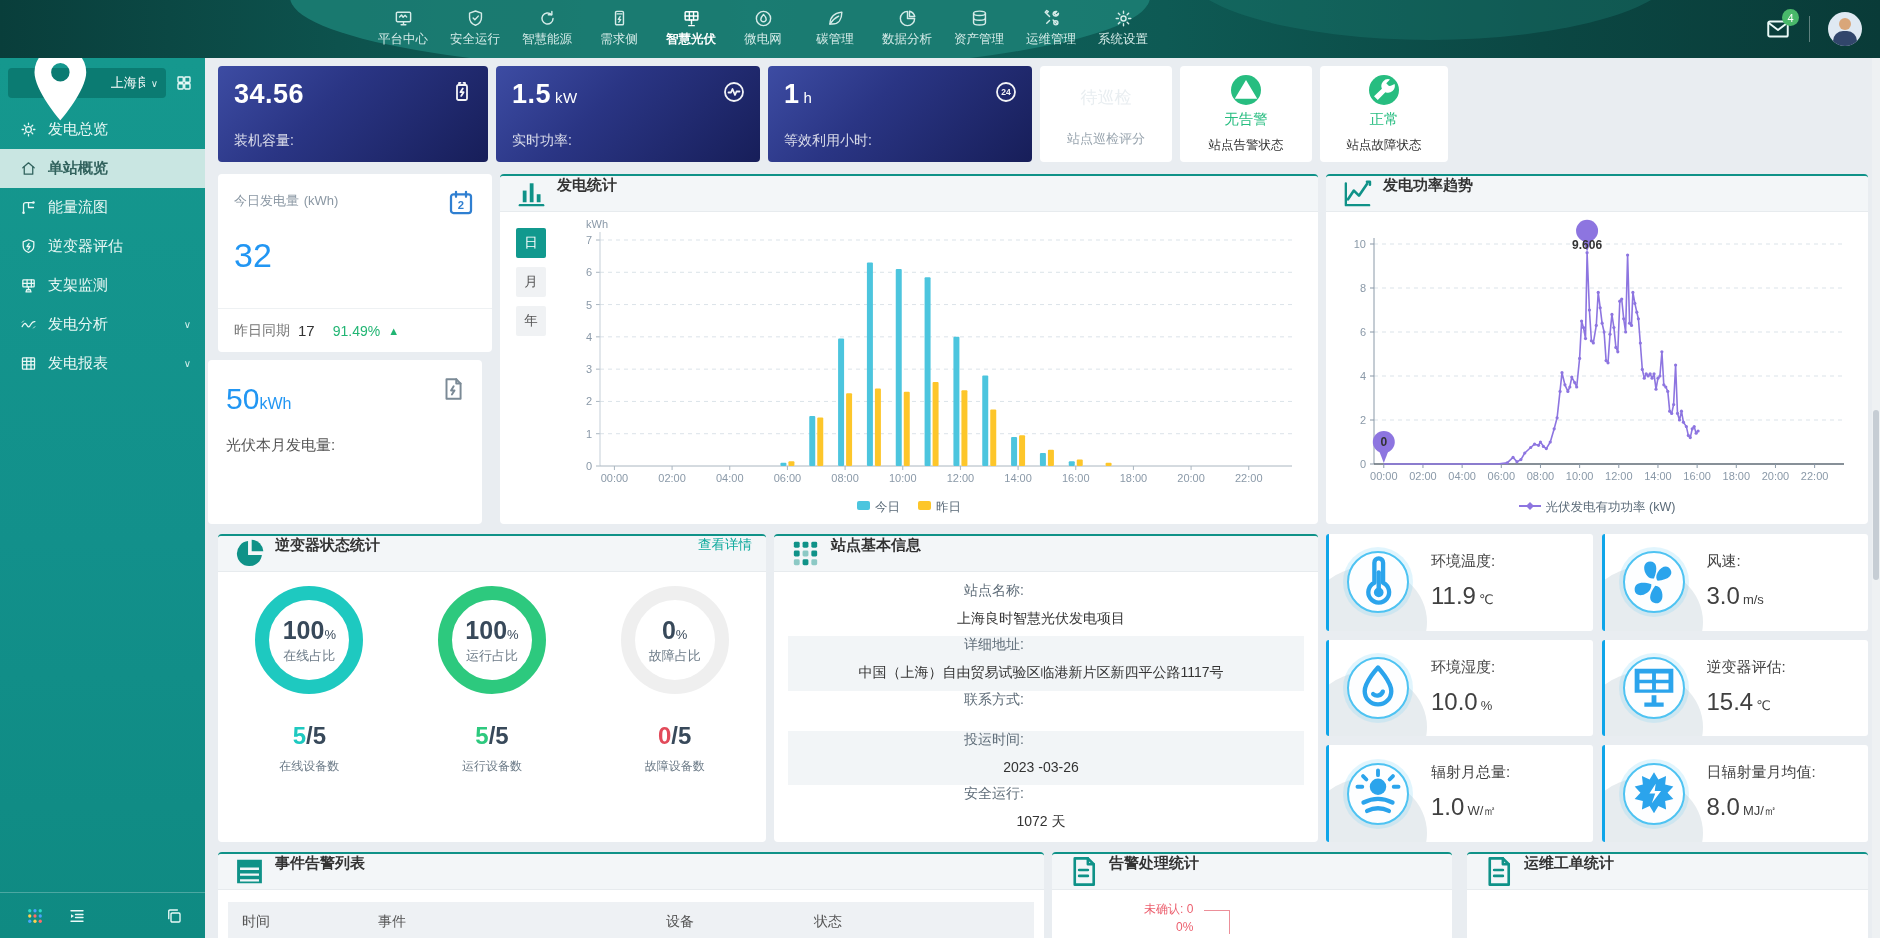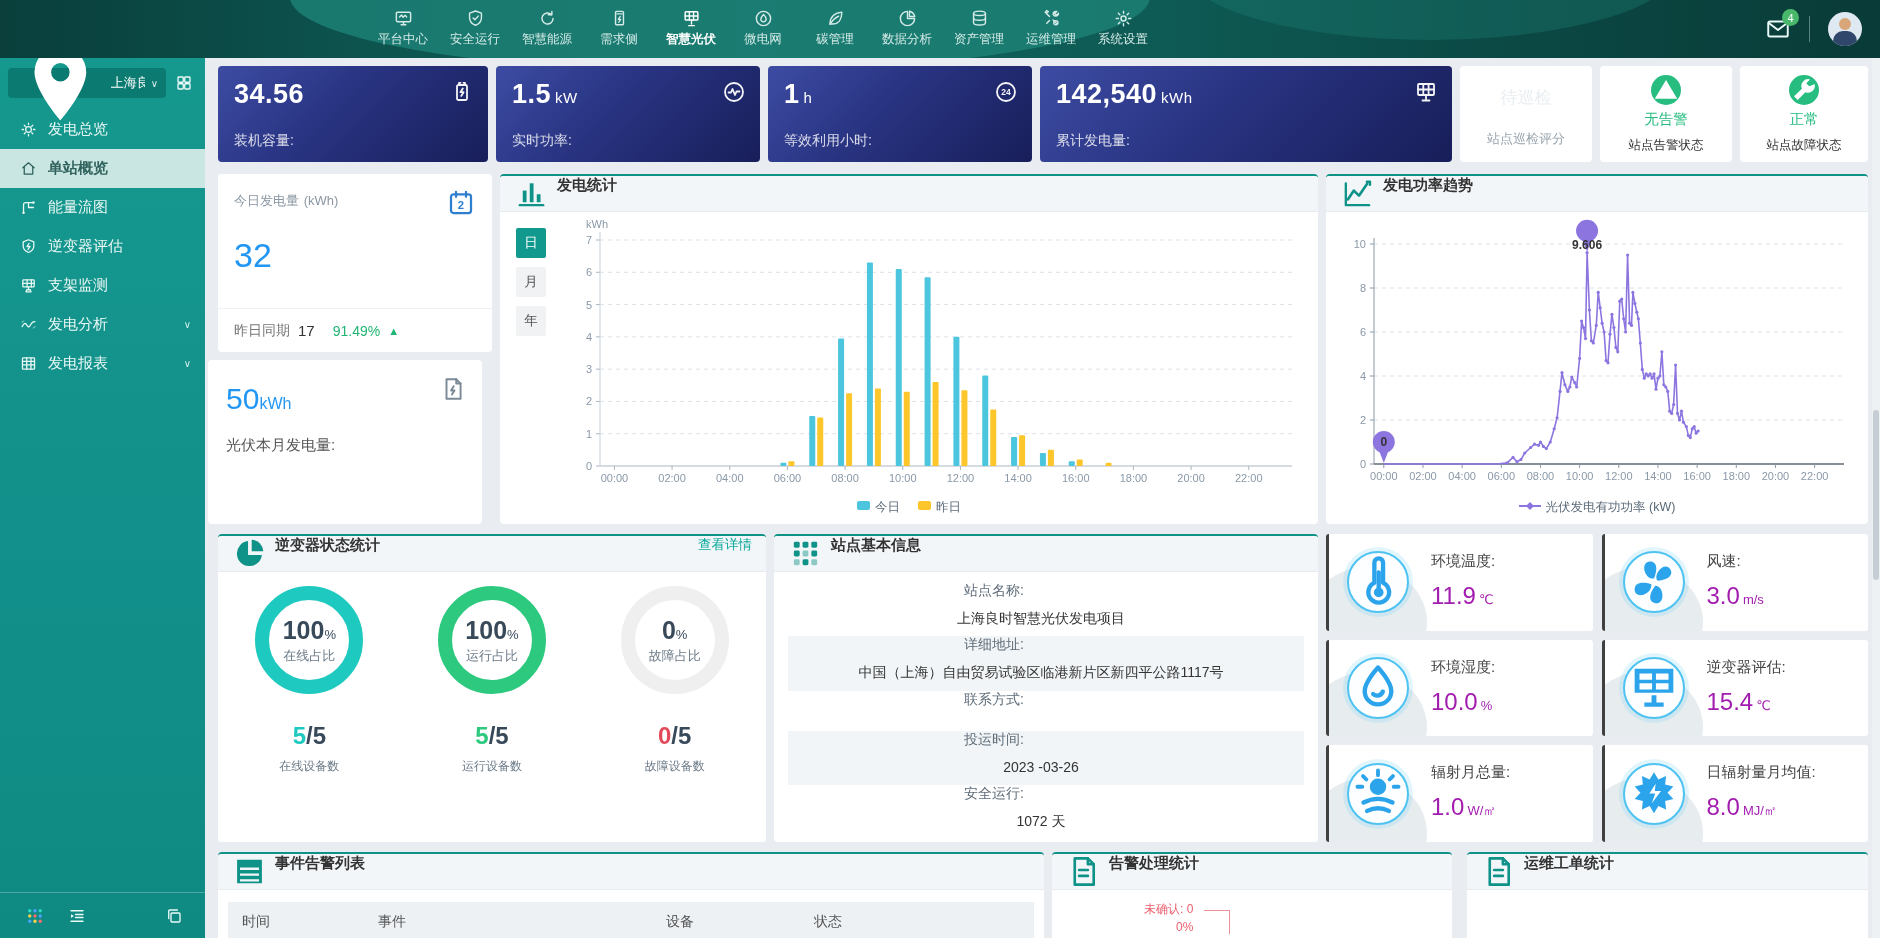--- a/index.html
+++ b/index.html
@@ -122,28 +122,28 @@
 
   #info-card { left:569px; top:476px; width:544px; height:308px; }
   #info-rows { position:absolute; left:14px; right:14px; top:46px; }
   .inf-row { display:flex; min-height:40px; align-items:center; font-size:14px;flex-direction:column; }
   .inf-row.zebra { background:#f2f5f7; }
   .inf-row .k { width:196px; padding-left:16px; color:#5f6d79; flex:none; }
   .inf-row .v { color:#333; padding:8px 10px 8px 0; line-height:1.45; }
 
   #env-grid { position:absolute; left:1121px; top:476px; width:542px; height:308px;
     display:grid; grid-template-columns:1fr 1fr; grid-template-rows:1fr 1fr 1fr; gap:9px; }
-  .env-card { background:#fff; border-radius:3px; border-left:3px solid #404040; position:relative; overflow:hidden; }
+  .env-card { background:#fff; border-radius:3px; border-left:3px solid #0ea5e9; position:relative; overflow:hidden; }
   .env-card .swoosh { position:absolute; left:-22px; bottom:-46px; width:120px; height:110px; border-radius:50%; background:#e7ecef; }
   .env-card .eic { position:absolute; left:18px; top:50%; margin-top:-31px; width:62px; height:62px; border-radius:50%;
     border:2px solid #4ec3f2; box-shadow:0 0 0 4px rgba(120,210,245,.22); background:#fdfeff;
     display:flex; align-items:center; justify-content:center; color:#2ba4ec; }
   .env-card .eic svg { width:34px; height:34px; }
   .env-card .elbl { position:absolute; left:102px; top:18px; font-size:15px; color:#444; }
-  .env-card .eval { position:absolute; left:102px; top:48px; font-size:24px; color:#a21caf; }
+  .env-card .eval { position:absolute; left:102px; top:48px; font-size:24px; color:#404040; }
   .env-card .eval .unit { font-size:13px; margin-left:3px; }
 
   
   #events-card { left:13px; top:794px; width:826px; height:200px; }
   #events-head-row { position:absolute; left:10px; right:10px; top:48px; height:40px; background:#eef1f4;
     display:flex; align-items:center; font-size:14px; color:#555; }
   #events-head-row .c0 { width:150px; padding-left:14px; }
   #events-head-row .c1 { width:288px; }
   #events-head-row .c2 { width:148px; }
   #events-head-row .c3 { flex:1; }
@@ -436,30 +436,20 @@
           </svg>
         </span>
       </div>
       <div class="stat-card" style="width: 264px; flex: 0 0 auto; text-decoration: underline;">
         <div class="val">1<span class="unit">h</span></div>
         <div class="lbl">等效利用小时:</div>
         <span class="sic" style="display: inline-flex;">
           <svg viewBox="0 0 24 24" fill="none" stroke="currentColor" stroke-width="1.8" stroke-linecap="round" stroke-linejoin="round" style="width: 100%; height: 100%;">
             <circle cx="12" cy="12" r="9"></circle>
             <text x="12" y="15" font-size="8.5" fill="currentColor" stroke="none" text-anchor="middle" font-weight="bold">24</text>
-          </svg>
-        </span>
-      </div>
-      <div class="stat-card" style="width: 412px; flex: 0 0 auto;">
-        <div class="val">142,540<span class="unit">kWh</span></div>
-        <div class="lbl">累计发电量:</div>
-        <span class="sic" style="display: inline-flex;">
-          <svg viewBox="0 0 24 24" fill="none" stroke="currentColor" stroke-width="1.8" stroke-linecap="round" stroke-linejoin="round" style="width: 100%; height: 100%;">
-            <rect x="4" y="4" width="16" height="11" rx="1"></rect>
-            <path d="M4 9.5h16M9.3 4v11M14.6 4v11M12 15v4M8.5 20.5h7"></path>
           </svg>
         </span>
       </div>
       <div class="mini-card" style="width: 132px; flex: 0 0 auto;">
         <div class="ghost">待巡检</div>
    <div class="glbl">站点巡检评分</div>
       </div>
       <div class="mini-card" style="width: 132px; flex: 0 0 auto;">
         <div class="cic">
           <span class="" style="display: inline-flex;">

